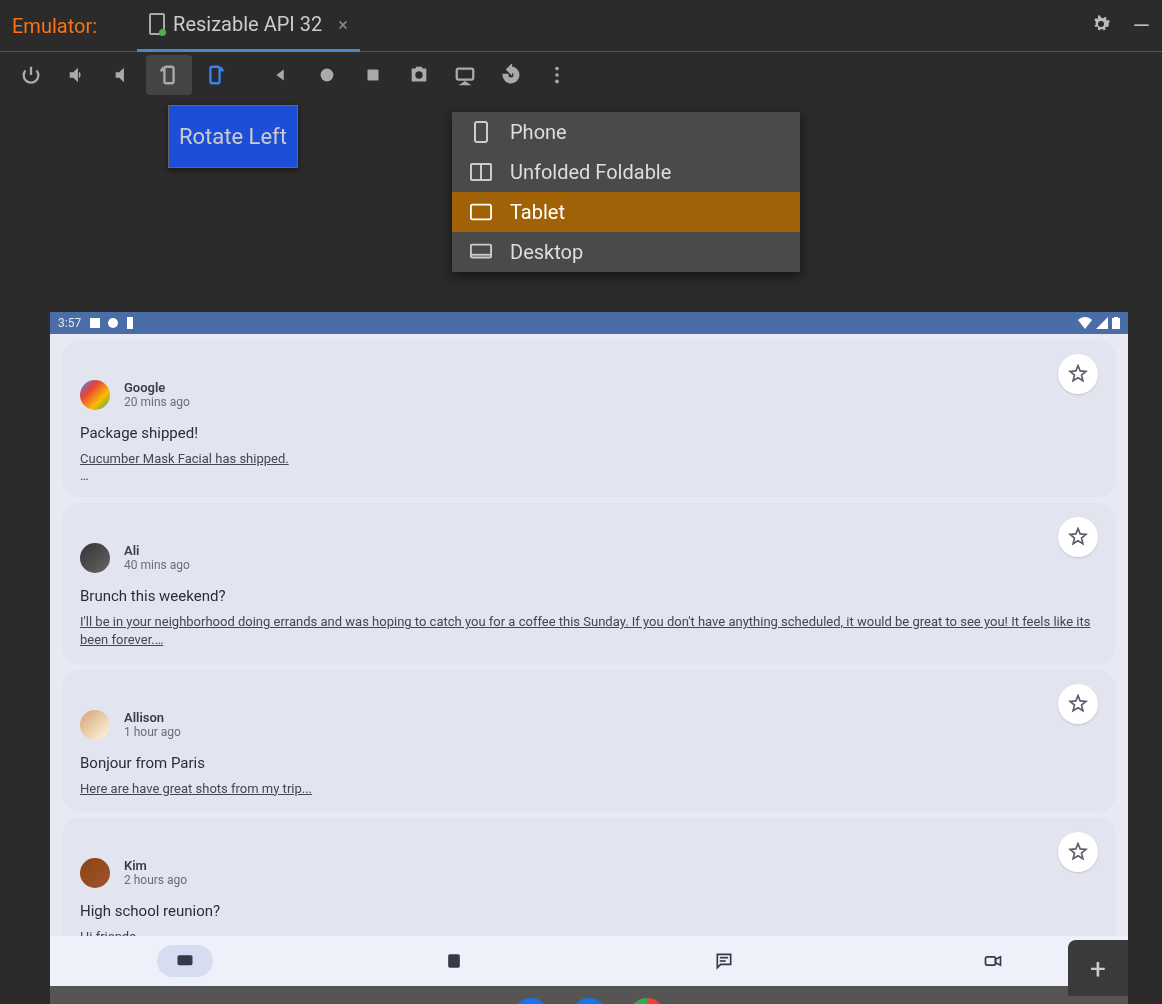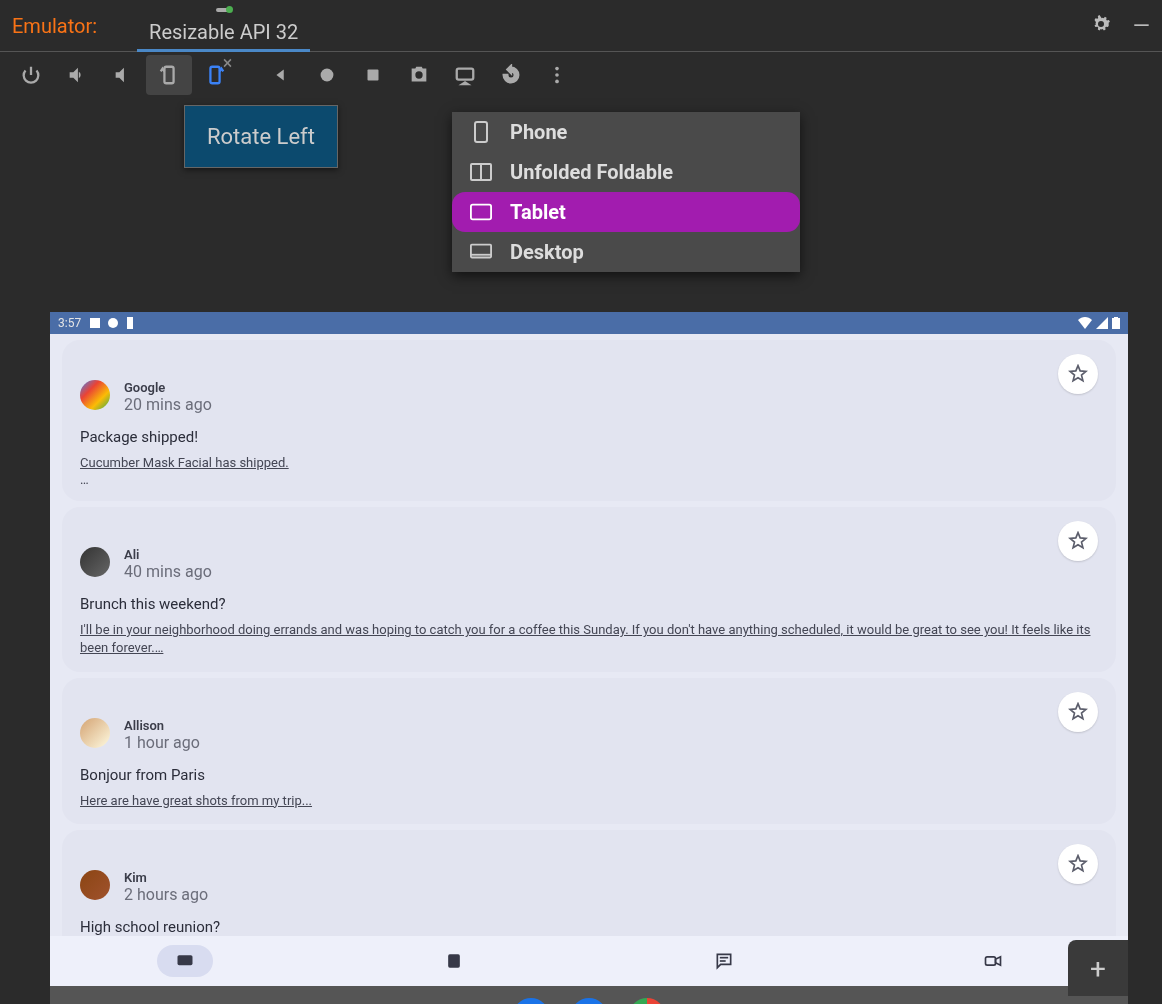--- a/index.html
+++ b/index.html
@@ -1,62 +1,62 @@
 <!DOCTYPE html>
 <html><head>
 <meta charset="utf-8">
 <style>
 * { margin:0; padding:0; box-sizing:border-box; font-family:-apple-system,BlinkMacSystemFont,"Segoe UI",Roboto,sans-serif; }
 body { background:#2b2b2b; width:1162px; height:1004px; overflow:hidden; position:relative; color:#bbb; }
 
 
 .header { height:52px; display:flex; align-items:center; padding:0 12px; border-bottom:1px solid #555; }
 .emulator-label { font-size:20px; color:#f97316; margin-right:40px; }
-.tab { display:flex; align-items:center; gap:8px; padding:8px 12px; border-bottom:3px solid #4a88c7; height:52px;flex-direction:column; }
+.tab { display:flex; align-items:center; gap:8px; padding:8px 12px; border-bottom:3px solid #4a88c7; height:52px; }
 .tab-icon { width:16px; height:22px; border:2px solid #aaa; border-radius:2px; position:relative; }
 .tab-icon::after { content:""; position:absolute; bottom:-3px; right:-3px; width:7px; height:7px; background:#4caf50; border-radius:50%; }
 .tab-text { font-size:20px; color:#ccc; }
 .tab-close { color:#888; font-size:18px; margin-left:8px; cursor:pointer; }
 .header-spacer { flex:1; }
 .gear-icon { color:#bbb; }
 .min-icon { color:#bbb; margin-left:20px; font-size:22px; }
 
 
 .toolbar { height:46px; display:flex; align-items:center; padding:0 8px; gap:0; }
 .tool-btn { width:46px; height:40px; display:flex; align-items:center; justify-content:center; color:#aaa; border-radius:4px; }
 .tool-btn.active { background:#444; }
 .tool-btn.blue { color:#3b82f6; }
 .tool-btn svg { width:22px; height:22px; }
 
 
-.tooltip { position:absolute; left:184px; top:105px; background:#0c4a6e; color:#ccc; font-size:22px; padding:18px 22px; border:1px solid #666; box-shadow:0 2px 6px rgba(0,0,0,0.5); }
+.tooltip { position:absolute; left:168px; top:105px; background:#1d4ed8; color:#ccc; font-size:22px; padding:18px 10px; border:1px solid #666; box-shadow:0 2px 6px rgba(0,0,0,0.5); }
 
 
 .dropdown { position:absolute; left:452px; top:112px; width:348px; background:#4a4a4a; box-shadow:0 4px 12px rgba(0,0,0,0.6); z-index:100; }
-.drop-item { height:40px; display:flex; align-items:center; padding:0 18px; gap:18px; font-size:20px; color:#ddd; cursor:pointer;font-weight:bold; }
-.drop-item.selected { background:#a21caf; color:#fff;border-radius:13px; }
+.drop-item { height:40px; display:flex; align-items:center; padding:0 18px; gap:18px; font-size:20px; color:#ddd; cursor:pointer; }
+.drop-item.selected { background:#a16207; color:#fff; }
 .drop-icon { width:22px; height:18px; display:flex; align-items:center; justify-content:center; }
 
 
 .device { position:absolute; left:50px; top:312px; width:1078px; height:684px; background:#555; }
 .statusbar { height:22px; background:#4a6da7; display:flex; align-items:center; padding:0 8px; color:#e5e5e5; font-size:12px; }
 .statusbar .sb-right { margin-left:auto; display:flex; gap:4px; align-items:center; }
 .statusbar-icons { display:flex; gap:6px; margin-left:8px; }
 
 .app { background:#e7e9f4; height:602px; overflow:hidden; }
 .card { background:#e2e4f0; margin:6px 12px; border-radius:18px; padding:14px 18px 14px 18px; position:relative; }
 .card-header { display:flex; align-items:flex-start; gap:14px;margin-top:26px; }
 .avatar { width:30px; height:30px; border-radius:50%; background:#ccc; flex-shrink:0; }
 .avatar.google { background:linear-gradient(135deg,#4285f4,#ea4335,#fbbc05,#34a853); }
 .avatar.a1 { background:linear-gradient(135deg,#333,#666); }
 .avatar.a2 { background:linear-gradient(135deg,#d4a373,#fefae0); }
 .avatar.a3 { background:linear-gradient(135deg,#8b4513,#a0522d); }
 .sender-block { display:flex; flex-direction:column; }
 .sender { font-size:13px; font-weight:600; color:#3b3d4a; }
-.time { font-size:16px; color:#6b6d7a; }
+.time { font-size:12px; color:#6b6d7a; }
 .star-btn { position:absolute; right:18px; top:14px; width:40px; height:40px; border-radius:50%; background:#fff; display:flex; align-items:center; justify-content:center; color:#5b5d6b; box-shadow:0 1px 2px rgba(0,0,0,0.15); }
 .subject { font-size:15px; color:#2b2d3a; margin-top:14px; }
 .body { font-size:13px; color:#444654; margin-top:8px; line-height:1.4;text-decoration:underline; }
 .ellips { color:#444654; font-size:13px; }
 
 .btm-tabs { height:50px; background:#eef0fa; display:flex; }
 .btm-tab { flex:1; display:flex; align-items:center; justify-content:center; }
 .btm-tab svg { width:20px; height:20px; color:#373948; }
 .btm-tab.active .pill { background:#d8dcf0; padding:6px 18px; border-radius:20px; display:flex; align-items:center; justify-content:center; }
 

